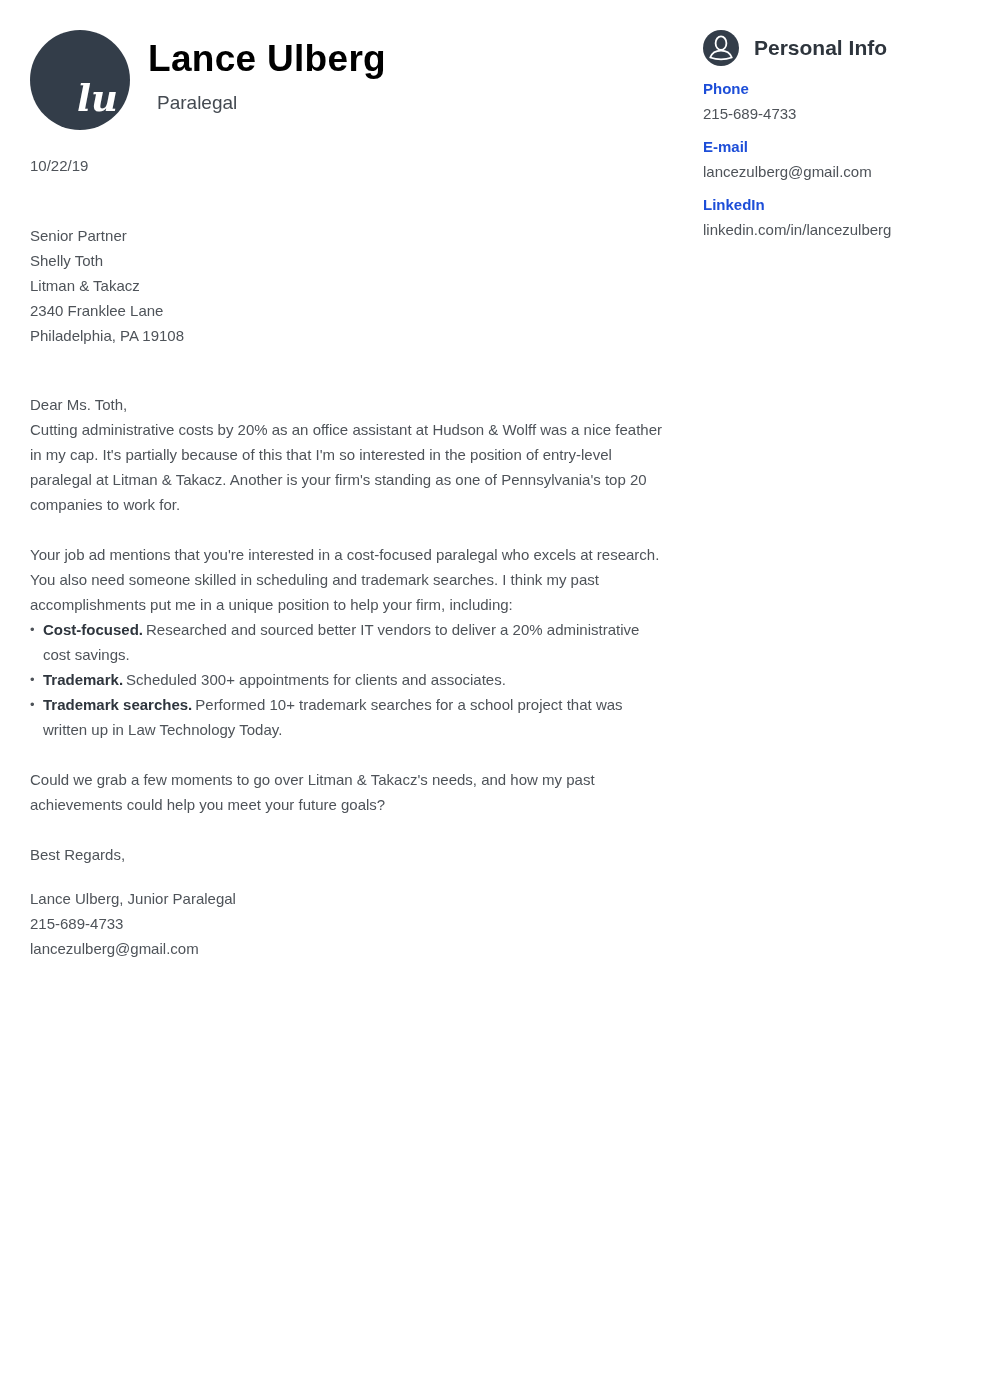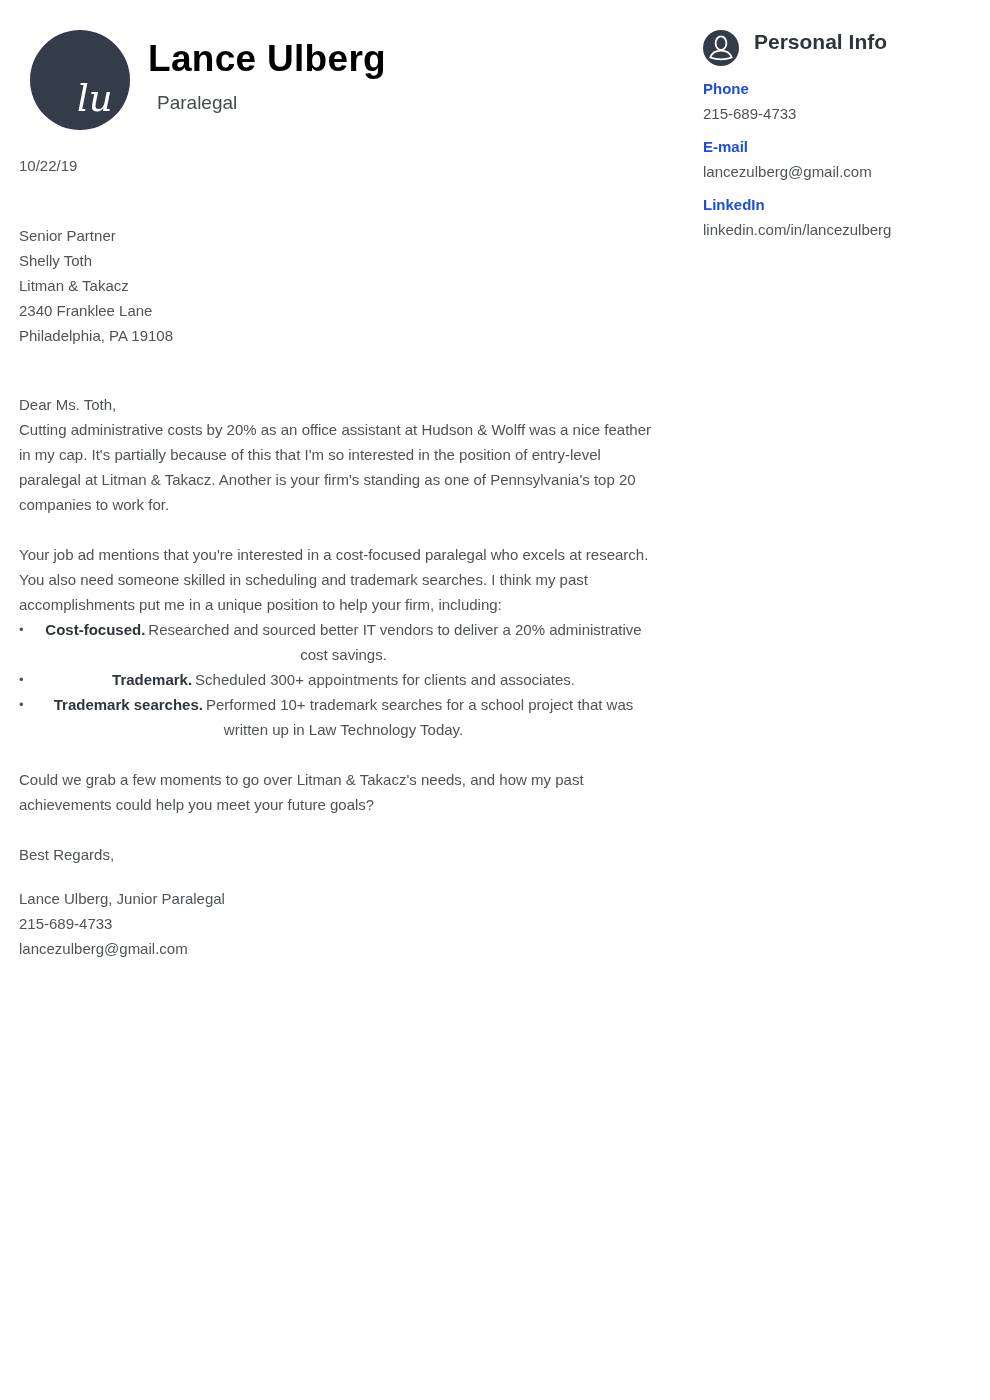--- a/index.html
+++ b/index.html
@@ -14,64 +14,64 @@
 
   
   .avatar {
     position: absolute; left: 30px; top: 30px;
     width: 100px; height: 100px; border-radius: 50%;
     background: #333d49;
   }
   .avatar .monogram {
     position: absolute; left: 47%; bottom: 13%;
     font-family: "DejaVu Serif", serif;
-    font-style: italic; font-weight: 400;
+    font-style: italic; font-weight: 700;
     font-size: 37px; color: #ffffff; line-height: 1;
   }
   .name {
     position: absolute; left: 148px; top: 38px;
     font-size: 37px; font-weight: 700; color: #000000;
     letter-spacing: 0.3px; line-height: 42px;
   }
   .job-title {
     position: absolute; left: 148px; top: 91px;
     font-size: 19px; color: #444a51; line-height: 24px; margin-left: 9px;
   }
 
   
   .sidebar { position: absolute; left: 703px; top: 30px; width: 260px; }
-  .sidebar-head { display: flex; margin-bottom: 14px; }
+  .sidebar-head { display: flex; align-items: center; margin-bottom: 14px; }
   .pi-icon {
     width: 36px; height: 36px; border-radius: 50%;
     background: #333d49; flex: 0 0 36px;
     display: flex; align-items: center; justify-content: center;
   }
   .sidebar-head h2 {
     margin-left: 15px;
     font-size: 21px; font-weight: 700; color: #2e353d;
   }
   .pi-item { margin-bottom: 15px; }
   .pi-label {
     font-size: 15px; font-weight: 700; color: #1d4ed8;
     line-height: 18px; margin-bottom: 7px;
   }
   .pi-value { font-size: 15px; color: #4e5359; line-height: 18px; }
 
   
   .letter {
-    position: absolute; left: 19px; top: 153px; width: 636px;
+    position: absolute; left: 30px; top: 153px; width: 636px;
     font-size: 15px; line-height: 25px; color: #4e5359;
   }
   .letter .date { margin-bottom: 45px; }
   .letter .recipient { margin-bottom: 44px; }
   .letter .salutation { }
   .letter .para { margin-bottom: 25px; }
   .letter .para.no-gap { margin-bottom: 0; }
   .letter ul.bullets { list-style: none; margin-bottom: 25px; }
-  .letter ul.bullets li { position: relative; padding-left: 13px; text-align: center; }
+  .letter ul.bullets li { position: relative; padding-left: 13px; }
   .letter ul.bullets li::before {
     content: "\2022";
     position: absolute; left: 0; top: 0;
     color: #4e5359; font-size: 13px;
   }
   .letter .lead { font-weight: 700; color: #2e353d; margin-right: 3px; }
   .letter .signoff { margin-bottom: 19px; }
 </style>
 </head>
 <body>

